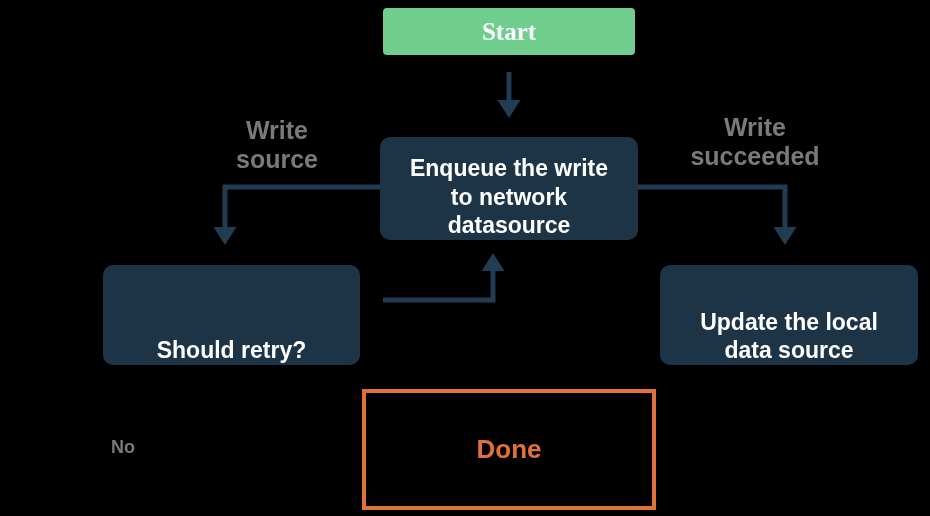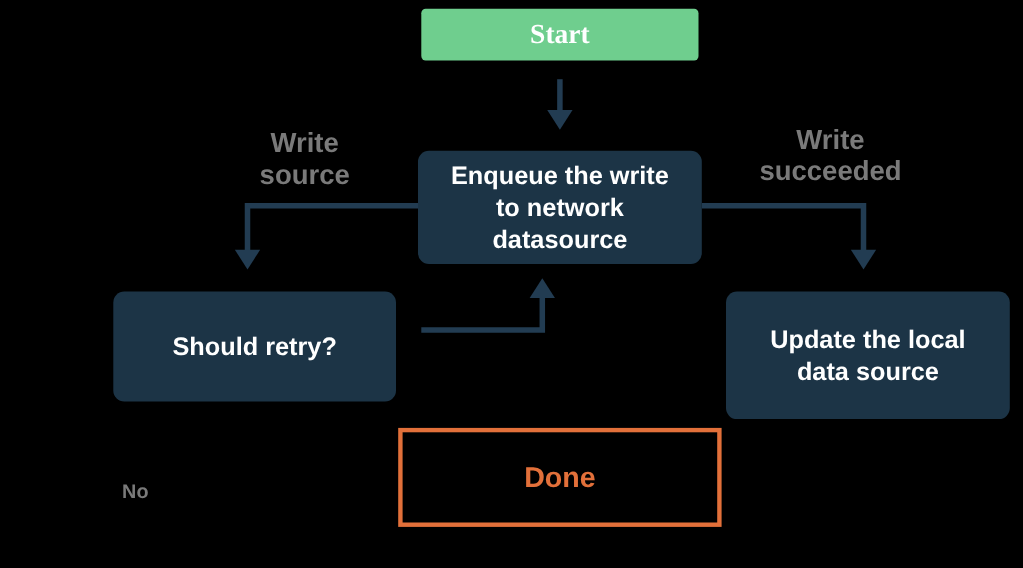--- a/index.html
+++ b/index.html
@@ -32,26 +32,27 @@
     border-radius: 4px;
     font-size: 25px;
     font-family: Liberation Serif, serif;
   }
   .node-navy {
     background: #1C3446;
     color: #FFFFFF;
     border-radius: 10px;
     font-size: 23px;
     padding: 0 25px;
+    align-items: flex-end;
   }
   .node-enqueue     { left: 380px; top: 137px; width: 258px; height: 103px; }
   .node-should-retry{ left: 103px; top: 265px; width: 257px; height: 100px; }
-  .node-update     { left: 660px; top: 265px; width: 258px; height: 116px; }
+  .node-update     { left: 660px; top: 265px; width: 258px; height: 100px; }
   .node-done {
-    left: 362px; top: 389px; width: 294px; height: 90px;
+    left: 362px; top: 389px; width: 294px; height: 121px;
     background: transparent;
     border: 4px solid #E2703A;
     color: #E2703A;
     border-radius: 0;
     font-size: 26px;
   }
   .edge-label {
     position: absolute;
     color: #7A7A7A;
     font-weight: bold;

